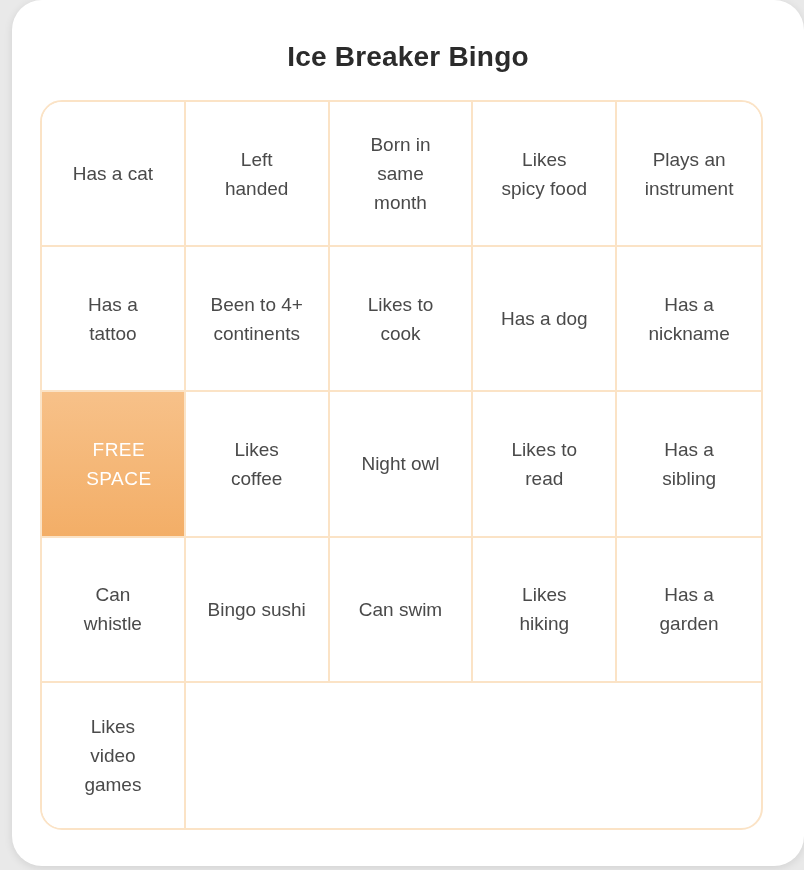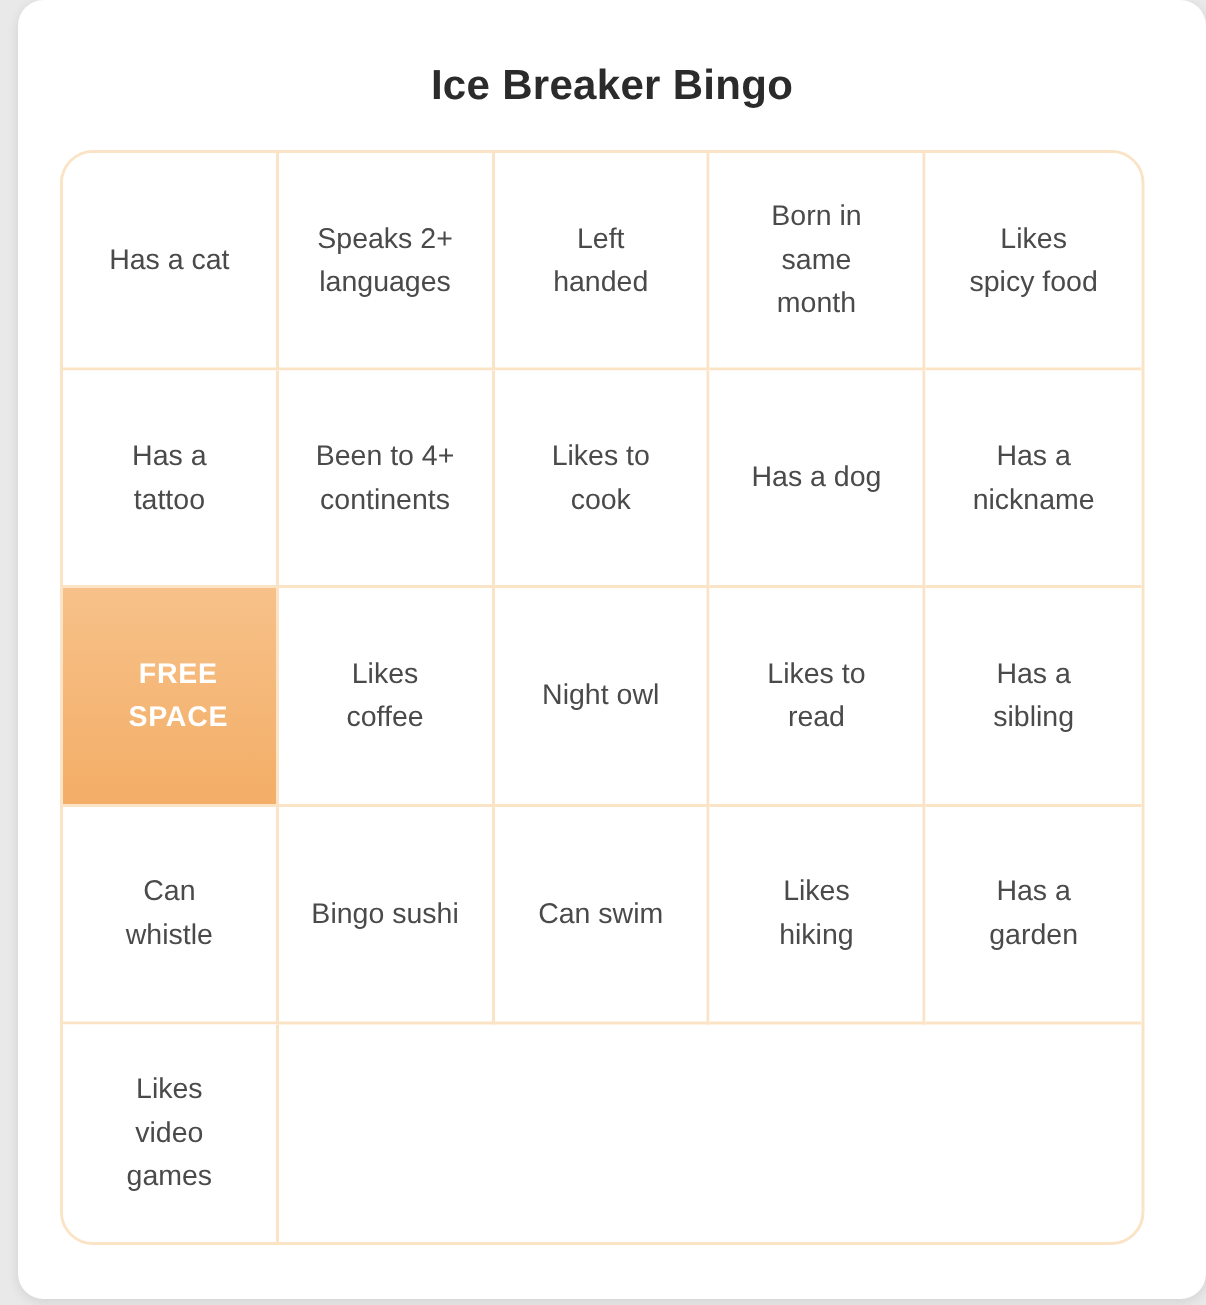--- a/index.html
+++ b/index.html
@@ -14,21 +14,21 @@
     overflow: hidden;
     font-family: "Liberation Sans", sans-serif;
   }
   .card {
     position: absolute;
     left: 12px;
     top: 0;
     width: 792px;
     height: 866px;
     background: #ffffff;
-    border-radius: 17px;
+    border-radius: 30px;
     box-shadow: 0 2px 8px rgba(0,0,0,0.10);
   }
   .title {
     position: absolute;
     top: 41px;
     left: 0;
     width: 100%;
     text-align: center;
     font-size: 28px;
     font-weight: bold;
@@ -64,43 +64,43 @@
     padding: 0 8px;
     box-sizing: border-box;
     cursor: pointer;
     background: #ffffff;
   }
   .cell:nth-child(5n) { border-right: none; }
   .cell:nth-child(n+21) { border-bottom: none; }
   .cell.free {
     background: linear-gradient(180deg, #f7c189 0%, #f3ae67 100%);
     color: #ffffff;
-    font-weight: bold;
+    font-weight: normal;
     letter-spacing: 0.5px;
     padding-left: 20px;
   }
 </style>
 </head>
 <body>
 
 <div class="card">
   <h1 class="title" style="margin:0;">Ice Breaker Bingo</h1>
 
   <div class="bingo-grid">
     <div class="cell">Has a cat</div>
-    <div class="cell">Speaks 2+
-languages</div>
     <div class="cell">Left
 handed</div>
     <div class="cell">Born in
 same
 month</div>
     <div class="cell">Likes
 spicy food</div>
 
+    <div class="cell">Plays an
+instrument</div>
     <div class="cell">Has a
 tattoo</div>
     <div class="cell">Been to 4+
 continents</div>
     <div class="cell">Likes to
 cook</div>
     <div class="cell">Has a dog</div>
 
     <div class="cell">Has a
 nickname</div>

